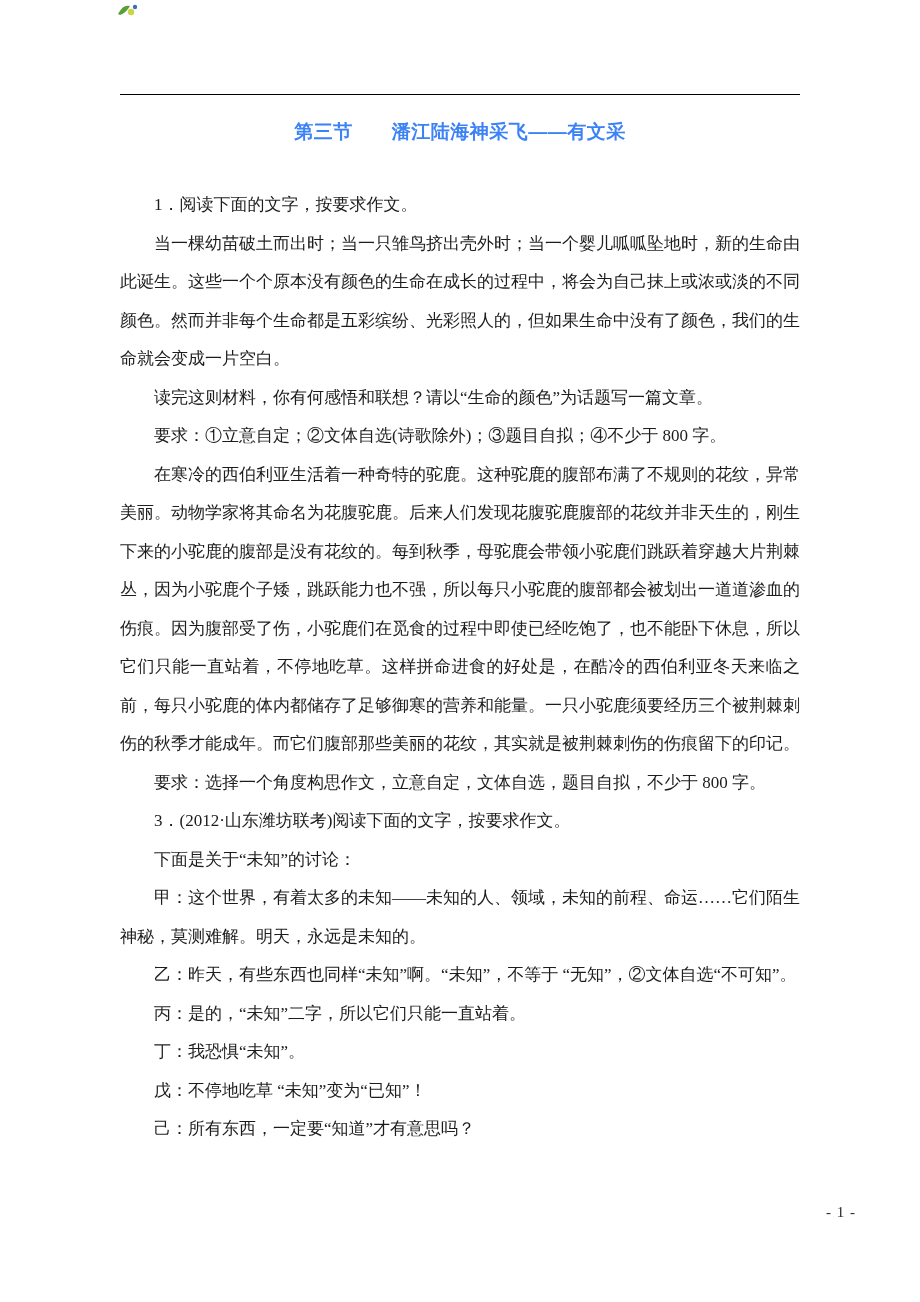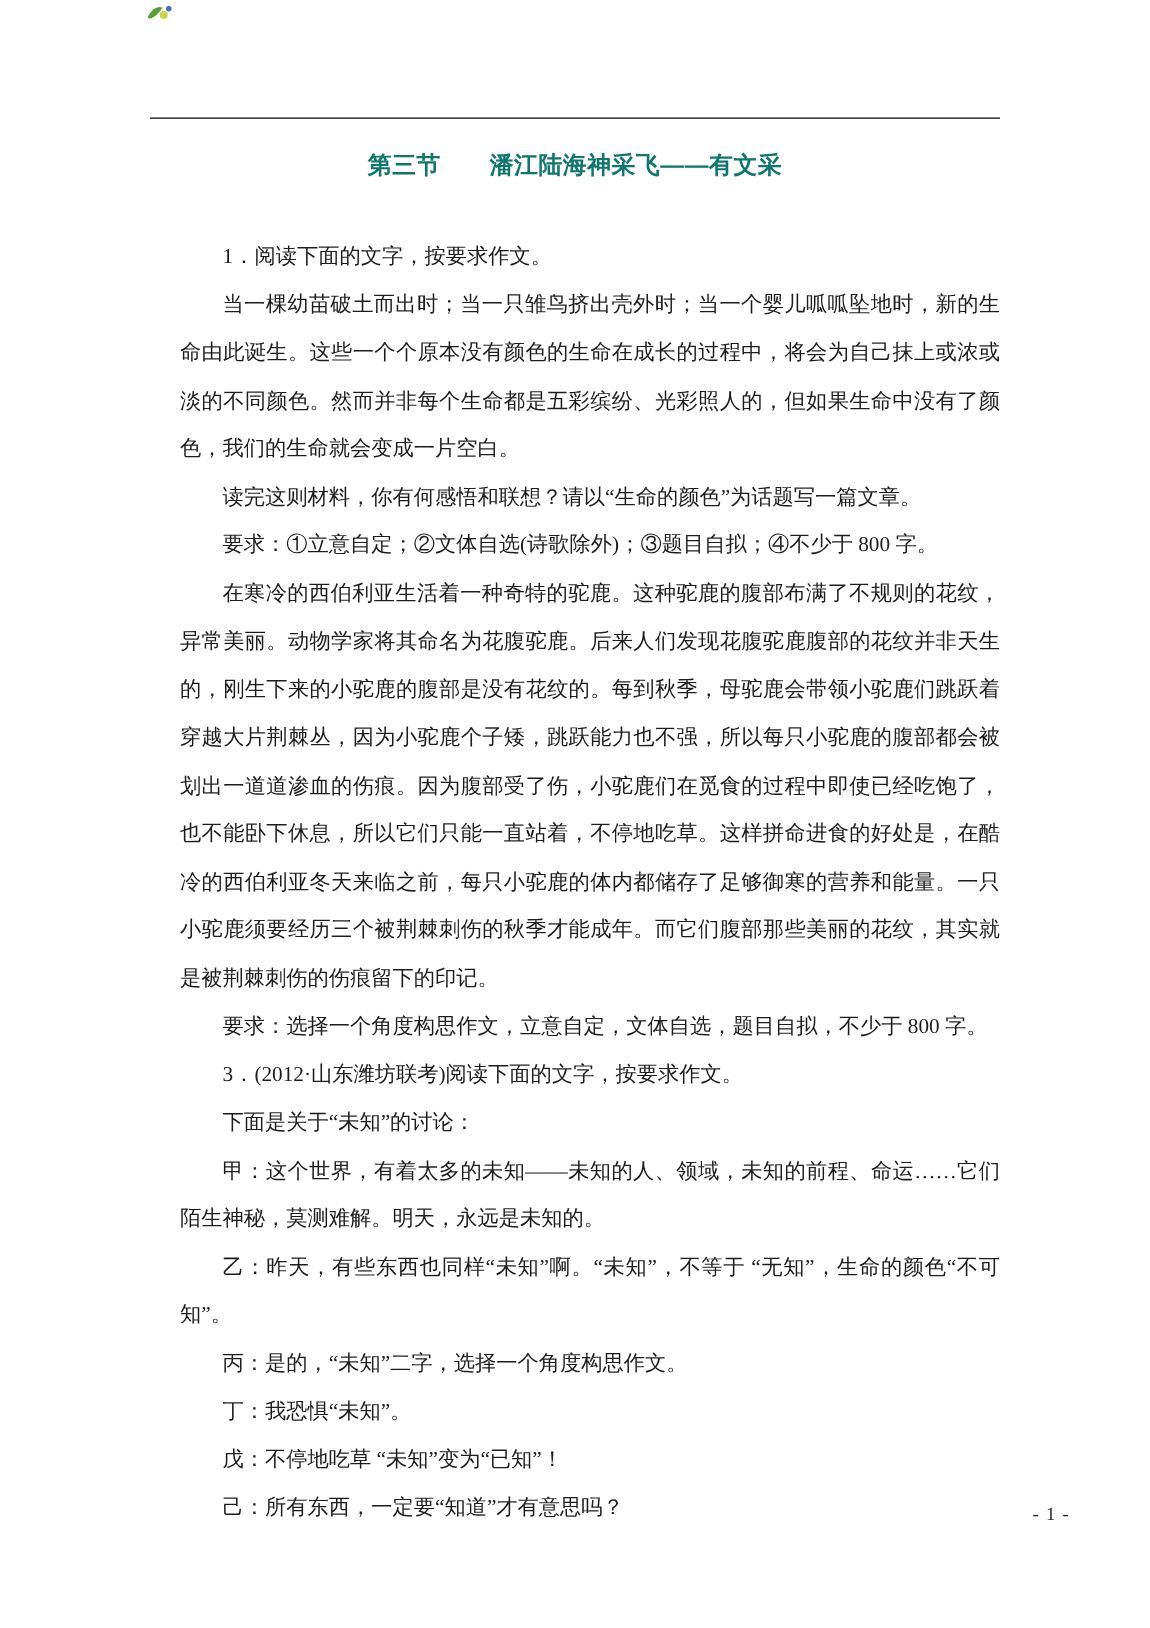--- a/index.html
+++ b/index.html
@@ -26,40 +26,39 @@
     width: 680px;
     border: none;
     border-top: 1.6px solid #000000;
   }
   .section-title {
     position: absolute;
     left: 120px;
     top: 119px;
     width: 680px;
     text-align: center;
-    color: #0f766e;
+    color: #3b82f6;
     font-size: 19px;
     font-weight: bold;
     letter-spacing: 0.5px;
     font-family: "Liberation Sans", "DejaVu Sans", sans-serif;
   }
   .document-body {
     position: absolute;
     left: 120px;
     top: 186px;
     width: 680px;
   }
   .document-body p {
     font-size: 17px;
     line-height: 38.5px;
     text-indent: 2em;
     text-align: justify;
     word-break: break-all;
     color: #1c1c1c;
-    margin-left: 24px;
   }
   .page-number {
     position: absolute;
     left: 826px;
     top: 1204px;
     font-size: 15px;
     color: #2a2a2a;
     letter-spacing: 1px;
     white-space: nowrap;
   }
@@ -80,20 +79,20 @@
 <div class="document-body">
   <p>1．阅读下面的文字，按要求作文。</p>
   <p>当一棵幼苗破土而出时；当一只雏鸟挤出壳外时；当一个婴儿呱呱坠地时，新的生命由此诞生。这些一个个原本没有颜色的生命在成长的过程中，将会为自己抹上或浓或淡的不同颜色。然而并非每个生命都是五彩缤纷、光彩照人的，但如果生命中没有了颜色，我们的生命就会变成一片空白。</p>
   <p>读完这则材料，你有何感悟和联想？请以“生命的颜色”为话题写一篇文章。</p>
   <p>要求：①立意自定；②文体自选(诗歌除外)；③题目自拟；④不少于 800 字。</p>
   <p>在寒冷的西伯利亚生活着一种奇特的驼鹿。这种驼鹿的腹部布满了不规则的花纹，异常美丽。动物学家将其命名为花腹驼鹿。后来人们发现花腹驼鹿腹部的花纹并非天生的，刚生下来的小驼鹿的腹部是没有花纹的。每到秋季，母驼鹿会带领小驼鹿们跳跃着穿越大片荆棘丛，因为小驼鹿个子矮，跳跃能力也不强，所以每只小驼鹿的腹部都会被划出一道道渗血的伤痕。因为腹部受了伤，小驼鹿们在觅食的过程中即使已经吃饱了，也不能卧下休息，所以它们只能一直站着，不停地吃草。这样拼命进食的好处是，在酷冷的西伯利亚冬天来临之前，每只小驼鹿的体内都储存了足够御寒的营养和能量。一只小驼鹿须要经历三个被荆棘刺伤的秋季才能成年。而它们腹部那些美丽的花纹，其实就是被荆棘刺伤的伤痕留下的印记。</p>
   <p>要求：选择一个角度构思作文，立意自定，文体自选，题目自拟，不少于 800 字。</p>
   <p>3．(2012·山东潍坊联考)阅读下面的文字，按要求作文。</p>
   <p>下面是关于“未知”的讨论：</p>
   <p>甲：这个世界，有着太多的未知——未知的人、领域，未知的前程、命运……它们陌生神秘，莫测难解。明天，永远是未知的。</p>
-  <p>乙：昨天，有些东西也同样“未知”啊。“未知”，不等于 “无知”，生命的颜色“不可知”。</p>
-  <p>丙：是的，“未知”二字，选择一个角度构思作文。</p>
+  <p>乙：昨天，有些东西也同样“未知”啊。“未知”，不等于 “无知”，②文体自选“不可知”。</p>
+  <p>丙：是的，“未知”二字，所以它们只能一直站着。</p>
   <p>丁：我恐惧“未知”。</p>
   <p>戊：不停地吃草 “未知”变为“已知”！</p>
   <p>己：所有东西，一定要“知道”才有意思吗？</p>
 </div>
 
 <div class="page-number">- 1 -</div>
 
 </body></html>

